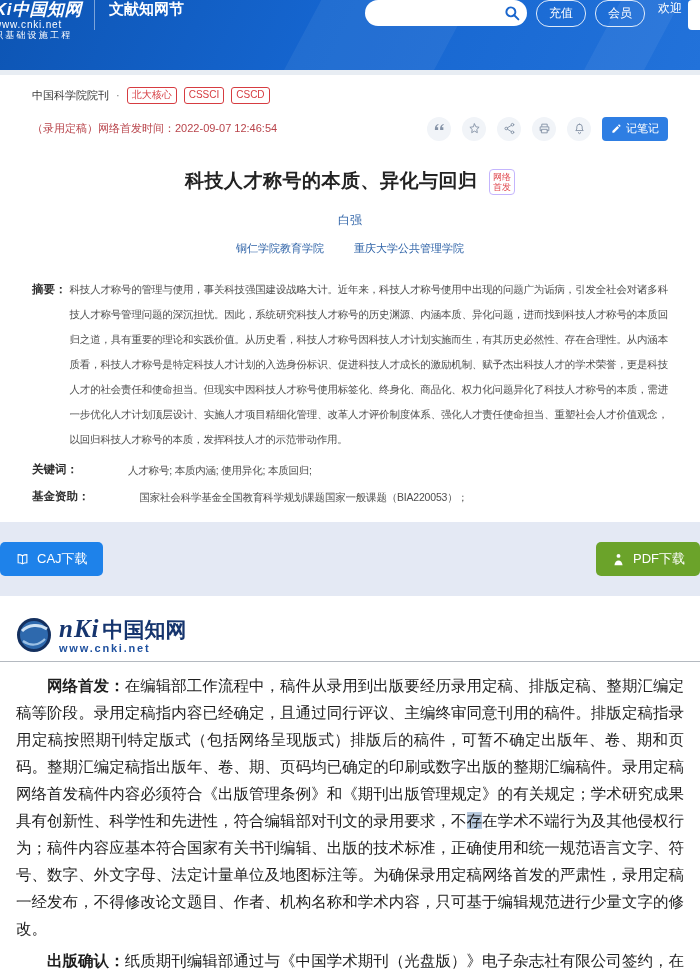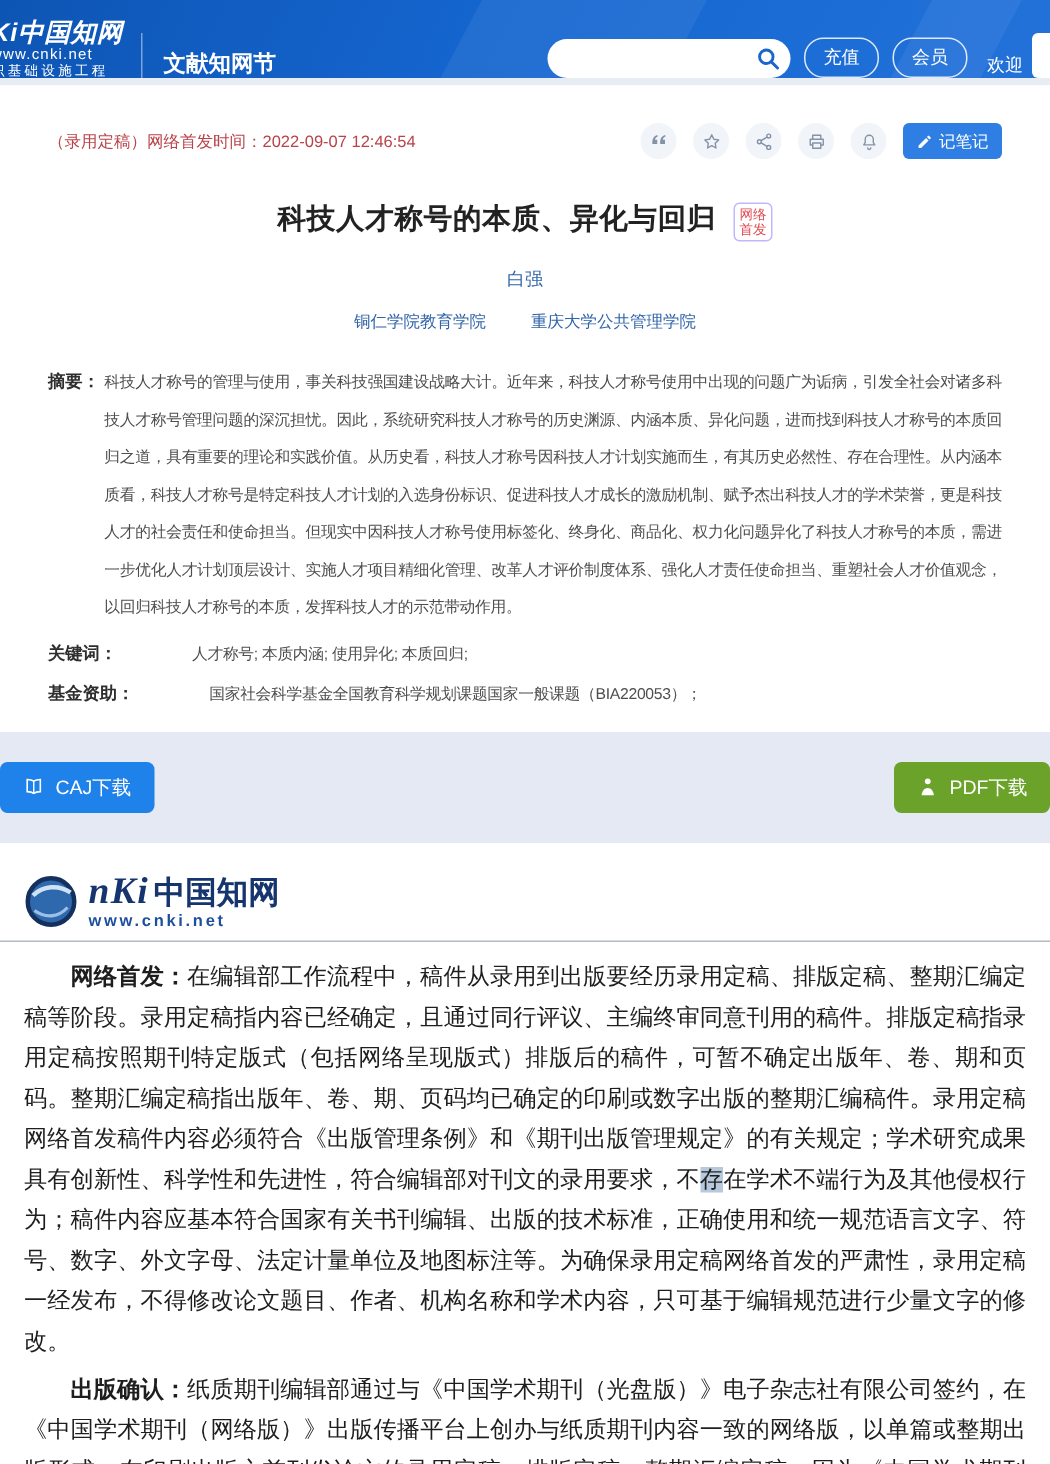--- a/index.html
+++ b/index.html
@@ -5,23 +5,23 @@
   * { box-sizing: border-box; }
   html,body { margin:0; padding:0; }
   body {
     width:700px; height:976px; overflow:hidden;
     background:#ffffff;
     font-family:"Liberation Sans","DejaVu Sans",sans-serif;
   }
 
   
   .header {
-    height:52px; color:#fff;
+    height:70px; color:#fff;
     background:linear-gradient(115deg,#0d55b4 0%,#1565cf 45%,#2272da 100%);
-    display:flex; align-items:flex-end; position:relative; overflow:hidden;
+    display:flex; align-items:flex-start; position:relative; overflow:hidden;
   }
   .header .streak { position:absolute; top:-30px; height:140px; background:rgba(255,255,255,.06); transform:skewX(-28deg); }
   .streak.s1 { left:300px; width:150px; }
   .streak.s2 { left:600px; width:60px; }
   .logo { margin-left:-6px; line-height:1.12; position:relative; z-index:1; }
   .logo-main { font-size:17px; font-weight:bold; font-style:italic; letter-spacing:.5px; }
   .logo-url { font-size:10px; letter-spacing:.8px; }
   .logo-slogan { font-size:9px; letter-spacing:2.2px; }
   .header-divider { width:1px; height:30px; background:rgba(255,255,255,.45); margin:0 14px 0 12px; }
   .tab { font-size:15px; font-weight:bold; position:relative; z-index:1; cursor:pointer; }
@@ -114,20 +114,27 @@
   </div>
   <button class="pill-btn">充值</button>
   <button class="pill-btn">会员</button>
   <div class="welcome">欢迎</div>
   <div class="login-partial"></div>
 </div>
 <div class="sub-strip"></div>
 
 <div class="card">
 
+  <div class="journal-row">
+    <span class="journal-name">中国科学院院刊</span>
+    <span class="journal-dot">·</span>
+    <span class="badge">北大核心</span>
+    <span class="badge">CSSCI</span>
+    <span class="badge">CSCD</span>
+  </div>
 
   <div class="pub-row">
     <div class="pub-time">（录用定稿）网络首发时间：2022-09-07 12:46:54</div>
     <div class="action-icons">
       <div class="icon-circle">
         <svg viewBox="0 0 24 24">
             <path class="ic-fill" d="M3.5 12c0-4.2 2.1-7.2 6-8.4l.9 1.7C8 6.4 7 7.7 6.8 9.6h2.7v5.2H3.5V12zm9.6 0c0-4.2 2.1-7.2 6-8.4l.9 1.7c-2.4 1.1-3.4 2.4-3.6 4.3h2.7v5.2h-6V12z"></path>
           </svg>
       </div>
       <div class="icon-circle">

